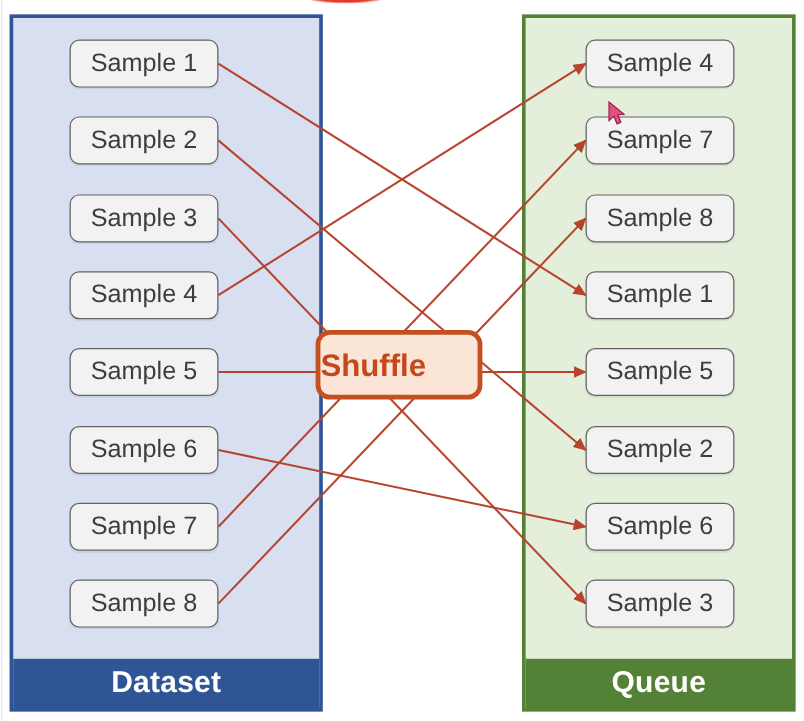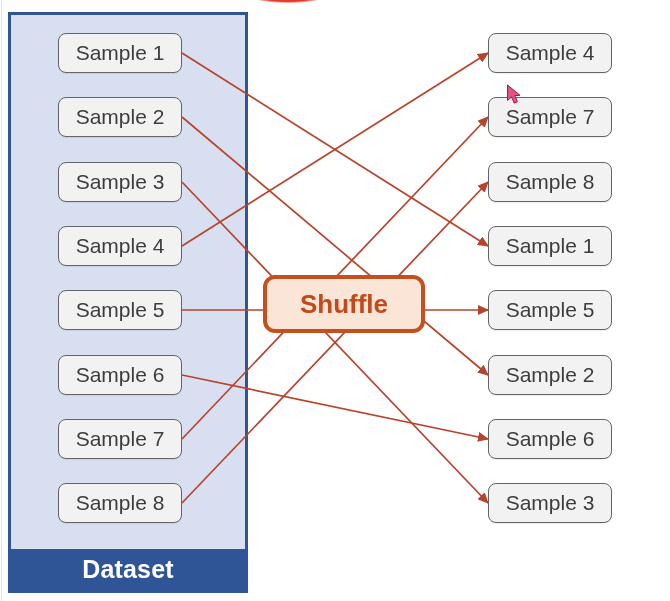--- a/index.html
+++ b/index.html
@@ -8,58 +8,61 @@
     background:#ffffff;
     font-family:"Liberation Sans","DejaVu Sans",sans-serif;
   }
   .edge-line{position:absolute;left:1px;top:0;width:1px;height:601px;background:#d9d9d9;opacity:.7;z-index:0;}
   .top-sliver{
     position:absolute;left:251px;top:-11px;width:74px;height:14px;border-radius:50%;
     background:radial-gradient(ellipse at center, var(--top-indicator) 55%, rgba(226,58,43,0) 75%);
     z-index:6;
   }
   .panel{position:absolute;box-sizing:border-box;border:3px solid;z-index:1;}
-  .panel-dataset{left:8px;top:12px;width:240px;height:581px;background:var(--dataset-fill);border-color:var(--dataset-border);padding-left:40px;}
+  .panel-dataset{left:8px;top:12px;width:261px;height:581px;background:var(--dataset-fill);border-color:var(--dataset-border);padding-left:40px;}
   .panel-queue{left:435px;top:12px;width:228px;height:581px;background:var(--queue-fill);border-color:var(--queue-border);}
   .panel-footer{
     position:absolute;left:0;right:0;bottom:0;height:41px;
     display:flex;align-items:center;justify-content:center;
     color:var(--footer-text);font-weight:bold;font-size:25px;letter-spacing:.2px;
   }
   .panel-dataset .panel-footer{background:var(--dataset-footer);}
   .panel-queue .panel-footer{background:var(--queue-footer);}
   #arrow-layer{position:absolute;left:0;top:0;width:670px;height:601px;z-index:2;pointer-events:none;}
   .sample-box{
     position:absolute;box-sizing:border-box;width:124px;height:40px;
     background:var(--sample-fill);border:1.5px solid var(--sample-border);border-radius:8px;
     display:flex;align-items:center;justify-content:center;
     font-size:21px;color:var(--sample-text);z-index:3;
     box-shadow:0 1px 1px rgba(0,0,0,0.07);
   }
   .shuffle-box{
-    position:absolute;left:263px;top:275px;width:162px;height:58px;box-sizing:border-box;
+    position:absolute;left:263px;top:275px;width:139px;height:58px;box-sizing:border-box;
     background:var(--shuffle-fill);border:4px solid var(--shuffle-border);border-radius:12px;
-    display:flex;align-items:center;justify-content:center;z-index:4;
+    display:flex;align-items:center;justify-content:flex-start;z-index:4;
   }
   .shuffle-box span{font-weight:bold;font-size:26px;color:var(--shuffle-text);}
   #cursor{position:absolute;left:506px;top:84px;z-index:5;}
 </style>
 </head>
 <body>
 
 <div id="stage">
 
   <div class="edge-line"></div>
 
   <div class="top-sliver"></div>
 
   <div class="panel panel-dataset">
     <div class="panel-footer">Dataset</div>
   </div>
 
+  <div class="panel panel-queue">
+    <div class="panel-footer">Queue</div>
+  </div>
 
   <svg id="arrow-layer" viewBox="0 0 670 601">
     <defs>
       <marker id="ah" markerUnits="userSpaceOnUse" markerWidth="11" markerHeight="10" refX="10" refY="5" orient="auto">
         <path d="M0,0 L11,5 L0,10 Z" class="ah-fill" fill="#B8432C"></path>
       </marker>
     </defs>
     <g id="lines">
         <line x1="182" y1="53" x2="488" y2="246" stroke="#B8432C" stroke-width="1.7" marker-end="url(#ah)"></line>
         <line x1="182" y1="117" x2="488" y2="375" stroke="#B8432C" stroke-width="1.7" marker-end="url(#ah)"></line>

